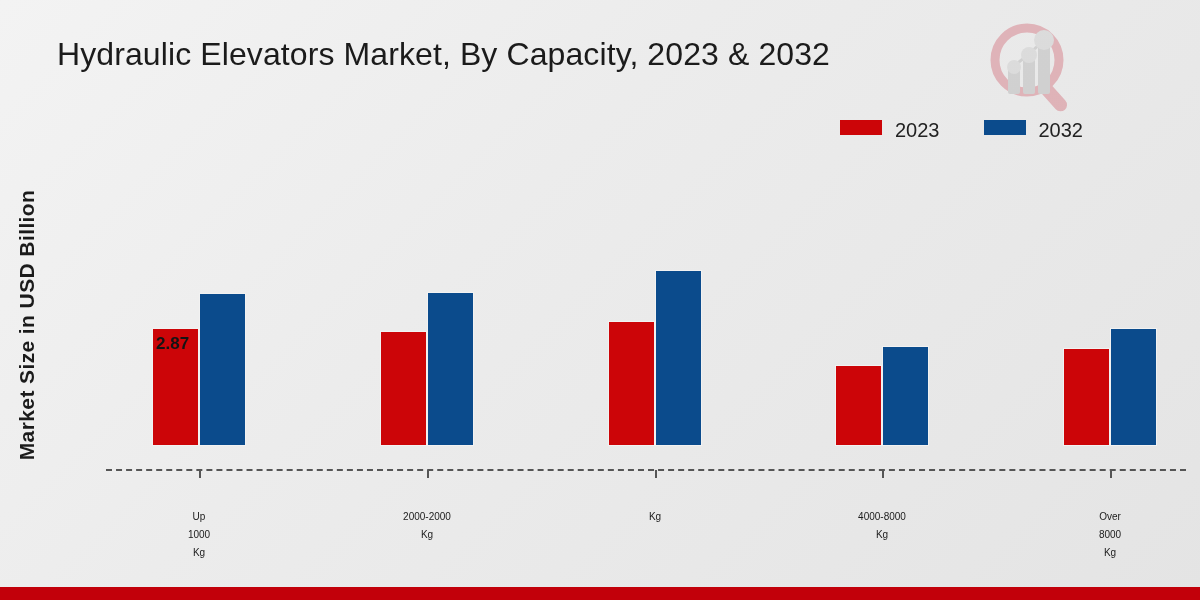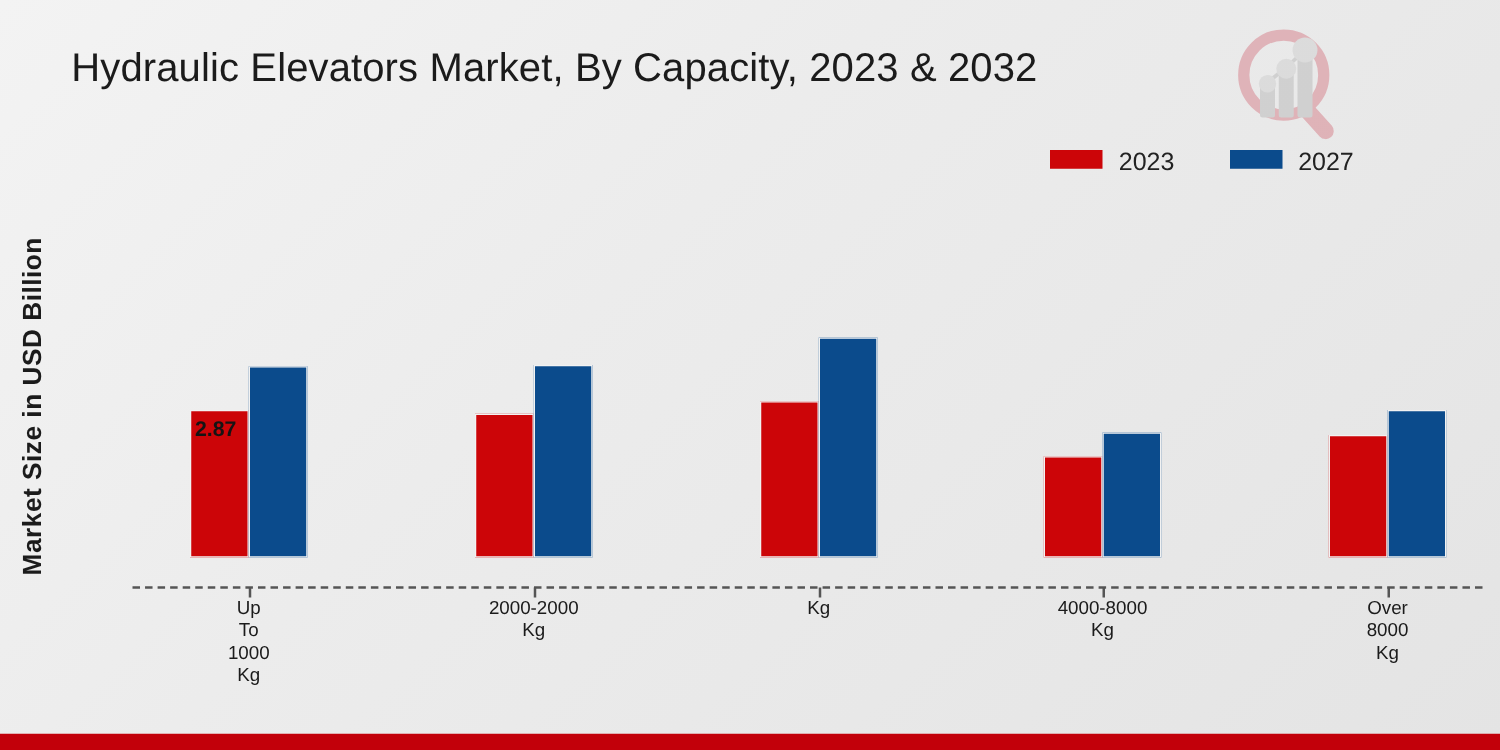--- a/index.html
+++ b/index.html
@@ -130,24 +130,24 @@
   .bar-value-label {
     position: absolute;
     font-size: 17px;
     font-weight: bold;
     color: #141414;
     white-space: nowrap;
   }
 
   .cat-label {
     position: absolute;
-    top: 478px;
+    top: 508px;
     width: 160px;
     text-align: center;
-    font-size: 15px;
+    font-size: 10px;
     color: #1b1b1b;
     line-height: 18px;
   }
 
   
   .footer-bar {
     position: absolute;
     left: 0;
     top: 587px;
     width: 1200px;
@@ -175,39 +175,38 @@
 
   <div class="chart-title">Hydraulic Elevators Market, By Capacity, 2023 &amp; 2032</div>
 
   <div class="legend">
     <div class="legend-item">
       <span class="legend-swatch" style="background:#cc0508"></span>
       <span class="legend-label">2023</span>
     </div>
     <div class="legend-item">
       <span class="legend-swatch" style="background:#0b4b8c"></span>
-      <span class="legend-label">2027</span>
+      <span class="legend-label">2032</span>
     </div>
   </div>
 
   <div class="y-axis-title">Market Size in USD Billion</div>
 
   <div class="plot-area">
 
     <div class="baseline"></div>
 
     <div class="bar-group" style="left:108px">
       <div class="bar series-0" style="height:118px;background:#cc0508"></div>
       <div class="bar series-1" style="height:153px;background:#0b4b8c"></div>
     </div>
     <div class="bar-value-label" style="left:112px; top:334px;">2.87</div>
     <div class="tick" style="left:155px"></div>
     <div class="cat-label" style="left:75px">
       <div>Up</div>
-      <div>To</div>
       <div>1000</div>
       <div>Kg</div>
     </div>
 
     <div class="bar-group" style="left:336px">
       <div class="bar series-0" style="height:115px;background:#cc0508"></div>
       <div class="bar series-1" style="height:154px;background:#0b4b8c"></div>
     </div>
     <div class="tick" style="left:383px"></div>
     <div class="cat-label" style="left:303px">

